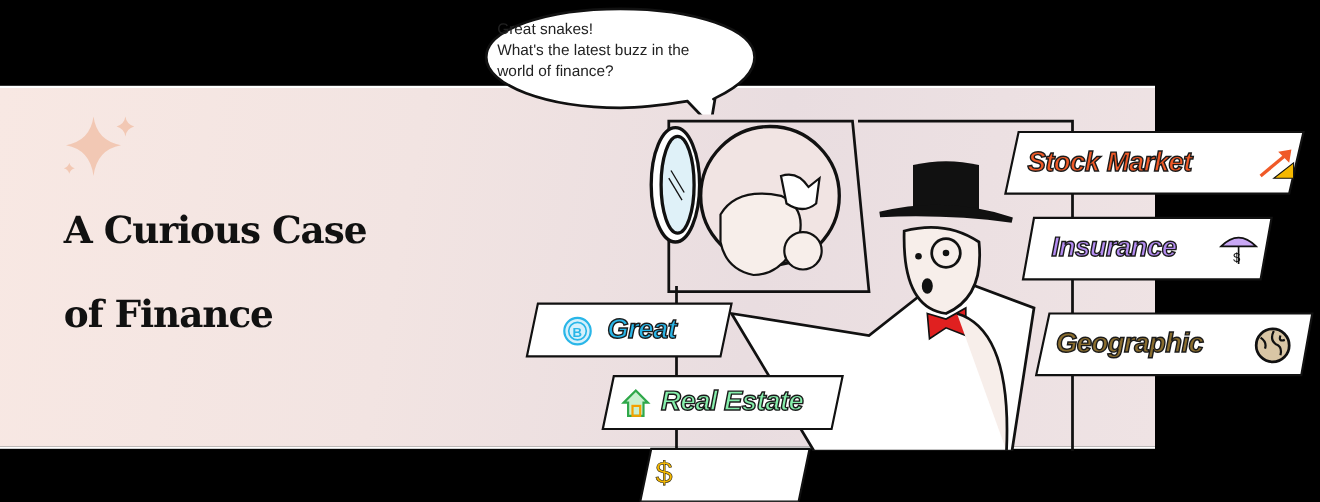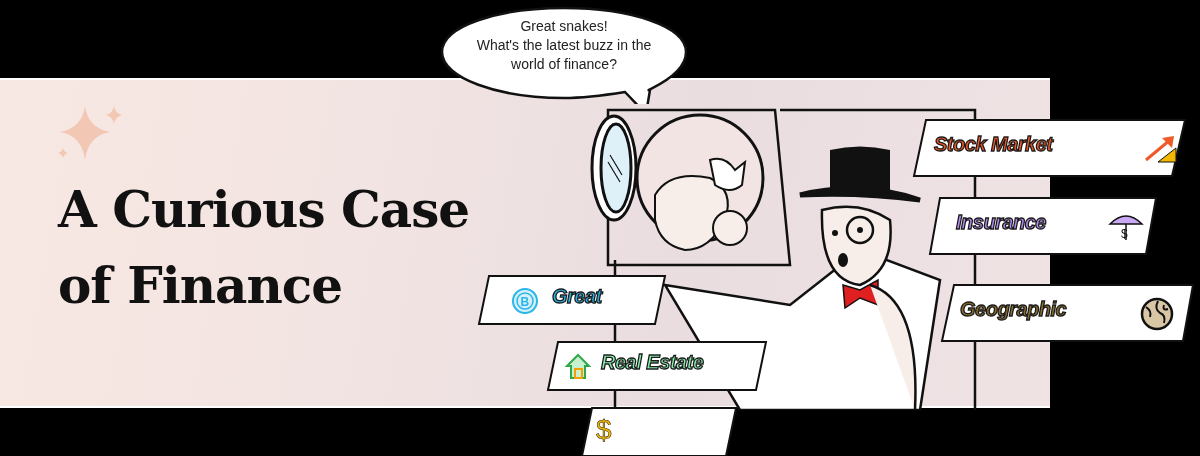--- a/index.html
+++ b/index.html
@@ -2,27 +2,27 @@
 <html><head>
 <meta charset="utf-8">
 <style>
   html,body{margin:0;padding:0;}
   body{width:1200px;height:456px;background:#000;position:relative;overflow:hidden;font-family:"Liberation Sans",sans-serif;}
   .panel{position:absolute;left:0;top:78px;width:1050px;height:330px;
     background:linear-gradient(100deg,#f8e8e3 0%,#f2e4e2 35%,#e9dde0 65%,#efe3e4 100%);
     border-top:2px solid #fff;border-bottom:2px solid #fff;box-sizing:border-box;}
   .sparkle{position:absolute;left:40px;top:98px;width:100px;height:70px;}
   .title{position:absolute;left:58px;top:172px;margin:0;font-family:"DejaVu Serif",serif;font-weight:bold;
-    font-size:50px;line-height:76px;color:#111;letter-spacing:-1px;}
+    font-size:34px;line-height:76px;color:#111;letter-spacing:-1px;}
   .bubble{position:absolute;left:440px;top:4px;width:248px;height:100px;}
-  .bubble-text{position:absolute;left:452px;top:17px;width:224px;text-align:center;font-size:14px;line-height:19px;color:#222;}
+  .bubble-text{position:absolute;left:452px;top:17px;width:224px;text-align:left;font-size:14px;line-height:19px;color:#222;}
   .scene{position:absolute;left:560px;top:100px;width:440px;height:310px;}
   .tag{position:absolute;height:58px;}
   .tag svg.shape{position:absolute;left:0;top:0;}
-  .tag .label{position:absolute;font-weight:bold;font-style:italic;font-size:20px;
+  .tag .label{position:absolute;font-weight:bold;font-style:italic;font-size:25px;
     -webkit-text-stroke:1.3px #1a1a1a;letter-spacing:-0.5px;white-space:nowrap;}
   .tag .ico{position:absolute;}
 </style>
 </head>
 <body>
 
 <div class="panel"></div>
 
 <svg class="sparkle" viewBox="0 0 100 70">
   <path d="M45 8 Q48 30 70 34 Q48 38 45 62 Q42 38 20 34 Q42 30 45 8Z" fill="#f2c8b4"></path>

